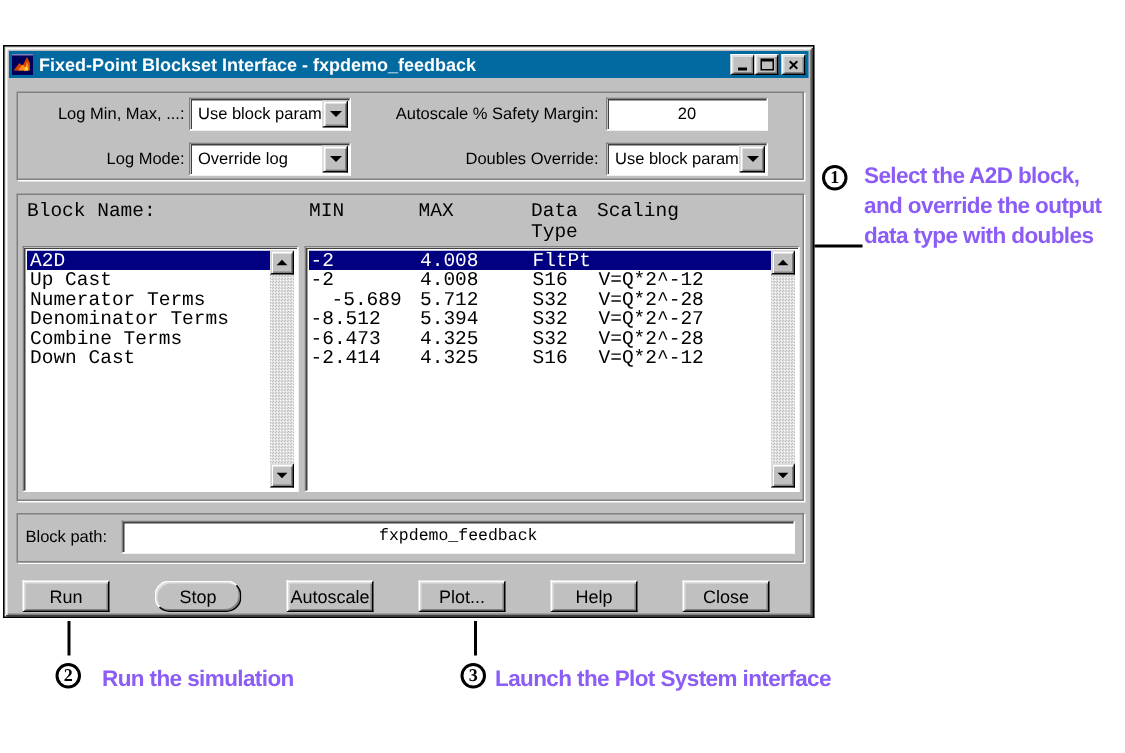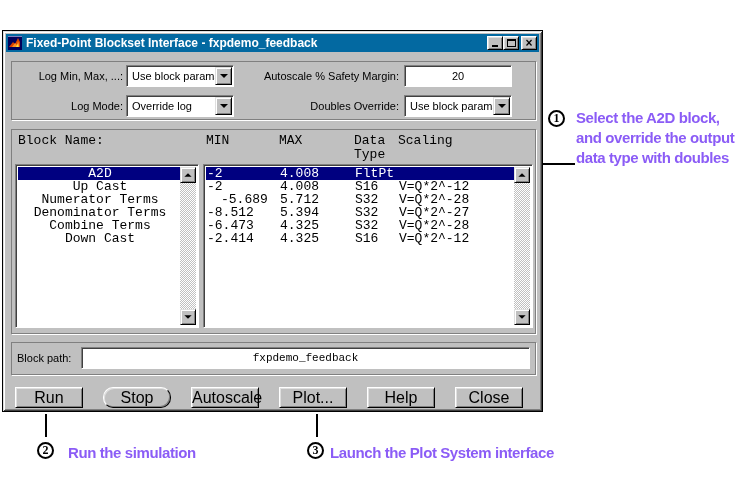--- a/index.html
+++ b/index.html
@@ -42,37 +42,37 @@
   .tri-down { width:0; height:0; border-left:4px solid transparent; border-right:4px solid transparent; border-top:4px solid #000; }
   .tri-up   { width:0; height:0; border-left:4px solid transparent; border-right:4px solid transparent; border-bottom:4px solid #000; }
   input.textfield { position:absolute; height:22px; font-size:11px; font-family:"Liberation Sans",sans-serif;
                     padding:0; text-align:center; outline:none; }
 
   
   .mono-h { position:absolute; font-family:"Liberation Mono", monospace; font-size:13px; white-space:pre; }
   .listbox { position:absolute; }
   .list-rows { position:absolute; left:2px; top:2px; right:18px; bottom:2px; overflow:hidden;
                font-family:"Liberation Mono", monospace; font-size:13px; }
-  .lrow { height:13px; line-height:13px; white-space:pre; position:relative; padding-left:2px;text-align:center; }
+  .lrow { height:13px; line-height:13px; white-space:pre; position:relative; padding-left:2px; }
   .rrow { padding-left:0; }
   .rrow span { position:absolute; top:0; }
   .sel { background:#000080; color:#ffffff; }
   .scrollbar { position:absolute; top:2px; bottom:2px; right:2px; width:16px;
                background:#dfdfdf;
                background-image: repeating-conic-gradient(#ffffff 0% 25%, #c0c0c0 0% 50%);
                background-size: 2px 2px;
                display:flex; flex-direction:column; justify-content:space-between; }
   .sb-btn { width:16px; height:16px; display:flex; align-items:center; justify-content:center; flex:0 0 auto; }
   .sb-btn .tri-up, .sb-btn .tri-down { transform:scale(0.9); }
 
   
-  .btn95 { position:absolute; top:356px; width:68px; height:21px; background:#c0c0c0;
+  .btn95 { position:absolute; top:356px; width:58px; height:21px; background:#c0c0c0;
            border:1px solid; border-color:#fff #000 #000 #fff;
            box-shadow: inset 1px 1px 0 #dfdfdf, inset -1px -1px 0 #808080;
-           font-family:"Liberation Sans",sans-serif; font-size:16px; color:#000; padding:0; }
+           font-family:"Liberation Sans",sans-serif; font-size:12px; color:#000; padding:0; }
 
   
   .circle { position:absolute; width:17px; height:17px; border:2px solid #000; border-radius:50%;
             font-family:"Liberation Serif", serif; font-size:12px; font-weight:bold; background:#fff;
             display:flex; align-items:center; justify-content:center; }
   .ann-text { position:absolute; font-weight:bold; font-size:15px; letter-spacing:-0.4px;
               line-height:20px; white-space:nowrap; color:#8b5cf6; }
   .ann-text.one-line { line-height:18px; }
   .vline { position:absolute; width:2px; background:#000; }
   .hline { position:absolute; height:2px; background:#000; }

